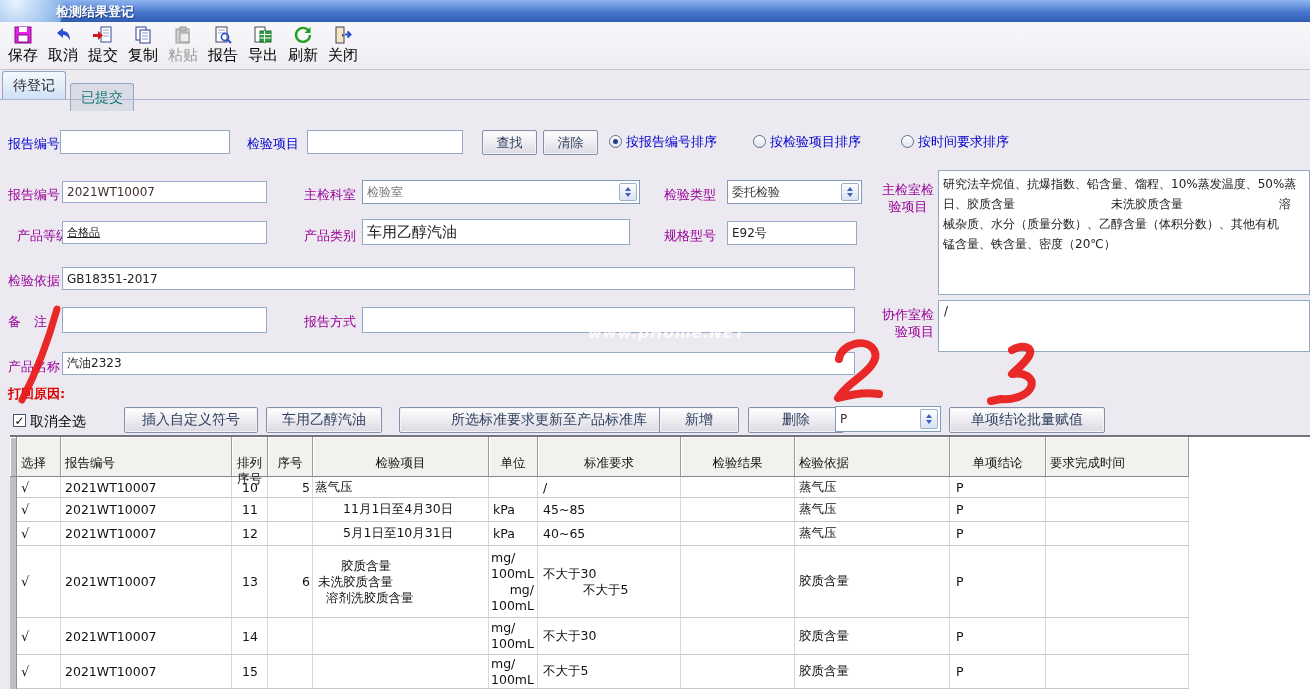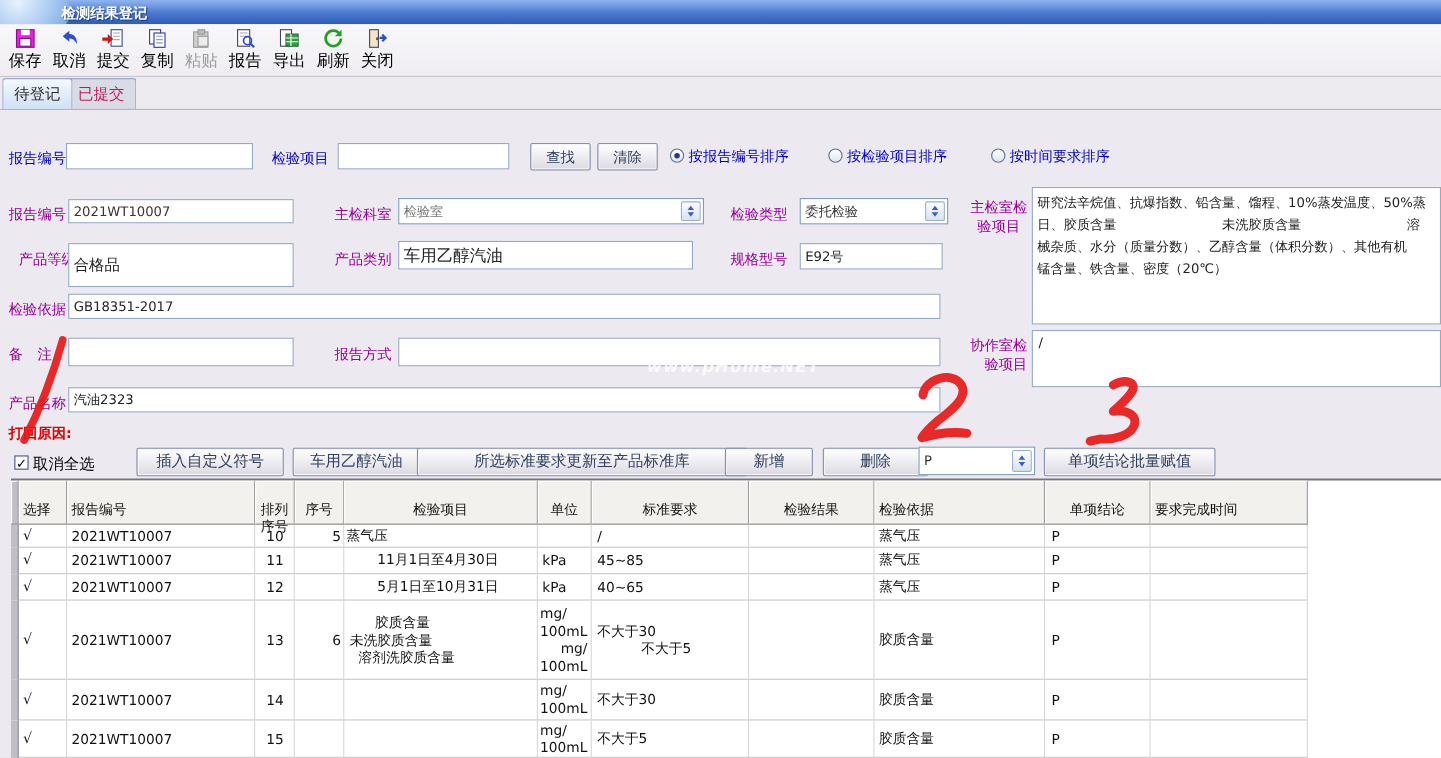--- a/index.html
+++ b/index.html
@@ -17,21 +17,21 @@
   .toolbar{position:absolute;left:0;top:22px;width:1310px;height:48px;
     background:linear-gradient(#f8f7fa,#efedf1);border-bottom:1px solid #c9c5cf;display:flex;align-items:flex-start;padding-left:3px;box-sizing:border-box;}
   .tbtn{width:40px;height:46px;display:flex;flex-direction:column;align-items:center;justify-content:flex-start;padding-top:3px;box-sizing:border-box;}
   .tbtn .tlabel{font-size:15px;color:#000;line-height:18px;margin-top:1px;}
   .tbtn.disabled .tlabel{color:#9c9c9c;}
   
   .tabbar{position:absolute;left:0;top:70px;width:1310px;height:30px;background:#edebf0;}
   .tab{position:absolute;top:1px;height:28px;display:flex;align-items:center;justify-content:center;
     font-size:14px;border:1px solid #96a5c2;border-bottom:none;border-radius:3px 3px 0 0;box-sizing:border-box;}
   .tab.active{left:2px;width:64px;background:linear-gradient(#f4f9fe,#cfe1f6);color:#2a2a2a;z-index:2;}
-  .tab.inactive{left:60px;width:64px;background:#d9dbe5;color:#be185d;}
+  .tab.inactive{left:70px;width:64px;background:#d9dbe5;color:#0f766e;margin-top:12px;}
   .tabline{position:absolute;left:0;top:99px;width:1310px;height:1px;background:#aab6ce;}
   
   .blabel{position:absolute;color:#0000cd;font-size:13px;}
   .plabel{position:absolute;color:#990099;font-size:13px;}
   .inp{position:absolute;background:#fff;border:1px solid #94a9c7;box-sizing:border-box;
     font-family:"DejaVu Sans",sans-serif;font-size:12px;color:#222;padding:2px 4px;}
   input.inp{outline:none;}
   .btn{position:absolute;display:flex;align-items:center;justify-content:center;cursor:default;
     background:linear-gradient(#ffffff,#dcd9e2);border:1px solid #8290ac;border-radius:2px;
     box-shadow:inset 0 0 0 1px #f4f4f8;font-size:14px;color:#30405f;box-sizing:border-box;}
@@ -193,21 +193,21 @@
         <i class="tri-dn"></i>
       </span>
   </div>
   <span class="plabel" style="left:882px;top:181px;width:52px;text-align:center;line-height:17px">主检室检验项目</span>
   <div class="tarea" style="left:938px;top:170px;width:372px;height:125px;line-height:20px;padding:3px 0 0 4px">研究法辛烷值、抗爆指数、铅含量、馏程、10%蒸发温度、50%蒸
 日、胶质含量　　　　　　　　未洗胶质含量　　　　　　　　溶
 械杂质、水分（质量分数）、乙醇含量（体积分数）、其他有机
 锰含量、铁含量、密度（20℃）</div>
 
   <span class="plabel" style="left:17px;top:227px">产品等级</span>
-  <input class="inp" style="left: 62px; top: 221px; width: 205px; height: 40px; font-size: 14px;" value="合格品">
+  <input class="inp" style="left: 62px; top: 221px; width: 205px; height: 23px; font-size: 11px; text-decoration: underline;" value="合格品">
   <span class="plabel" style="left:304px;top:227px">产品类别</span>
   <input class="inp" style="left: 362px; top: 219px; width: 268px; height: 26px; font-size: 15px;" value="车用乙醇汽油">
   <span class="plabel" style="left:664px;top:227px">规格型号</span>
   <input class="inp" style="left: 727px; top: 221px; width: 130px; height: 24px;" value="E92号">
 
   <span class="plabel" style="left:8px;top:272px">检验依据</span>
   <input class="inp" style="left: 62px; top: 267px; width: 793px; height: 23px;" value="GB18351-2017">
 
   <span class="plabel" style="left:8px;top:313px">备　注</span>
   <input class="inp" style="left: 62px; top: 307px; width: 205px; height: 26px;">
@@ -218,21 +218,21 @@
 
   <span class="plabel" style="left:8px;top:358px">产品名称</span>
   <input class="inp" style="left: 62px; top: 352px; width: 793px; height: 23px;" value="汽油2323">
 
   <span class="redtext" style="left:8px;top:385px">打回原因:</span>
 
   <span class="cb"></span>
   <span class="abs" style="left:30px;top:413px;font-size:14px;color:#000">取消全选</span>
   <div class="btn" style="left:124px;top:407px;width:134px;height:26px">插入自定义符号</div>
   <div class="btn" style="left:266px;top:407px;width:116px;height:26px">车用乙醇汽油</div>
-  <div class="btn" style="left:379px;top:407px;width:300px;height:26px">所选标准要求更新至产品标准库</div>
+  <div class="btn" style="left:399px;top:407px;width:300px;height:26px">所选标准要求更新至产品标准库</div>
   <div class="btn" style="left:659px;top:407px;width:80px;height:26px">新增</div>
   <div class="btn" style="left:748px;top:407px;width:96px;height:26px">删除</div>
   <div class="combo" style="left:835px;top:406px;width:106px;height:26px">
     <span class="val" style="top:5px">P</span>
     <span class="spin">
         <i class="tri-up"></i>
         <i class="tri-dn"></i>
       </span>
   </div>
   <div class="btn" style="left:949px;top:407px;width:156px;height:26px">单项结论批量赋值</div>

